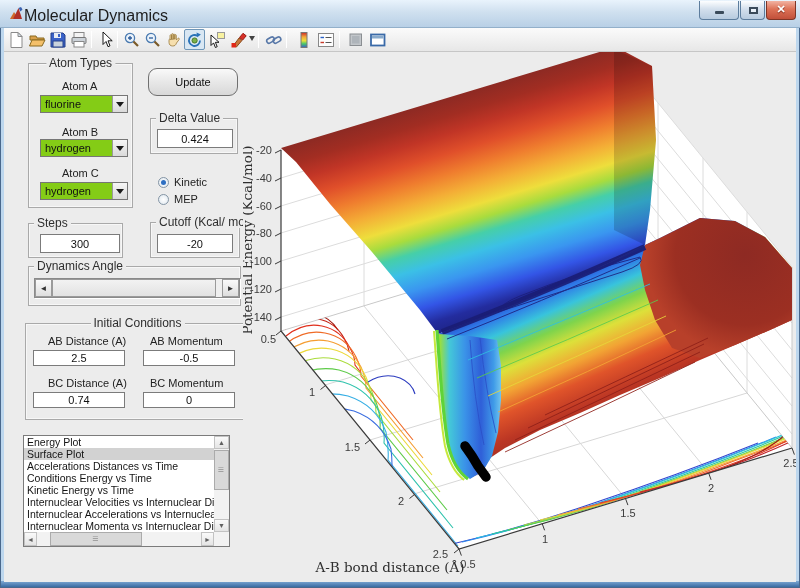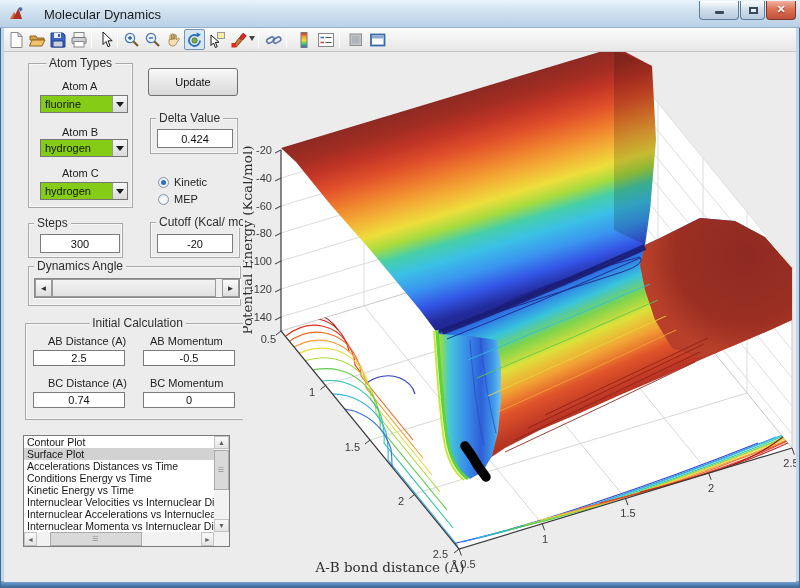--- a/index.html
+++ b/index.html
@@ -2,21 +2,21 @@
 <html><head>
 <meta charset="utf-8">
 <style>
   html,body{margin:0;padding:0;background:#9db8cf;}
   *{box-sizing:border-box;}
   .window{position:relative;width:800px;height:588px;background:#ececec;overflow:hidden;
     font-family:"Liberation Sans",sans-serif;
     box-shadow:inset 0 0 0 1px #49688c, inset 0 0 0 2px #cfe2f2;}
   .titlebar{position:absolute;left:0;top:0;width:800px;height:28px;
     background:linear-gradient(#e9f3fc,#cfe0ef 45%,#b9d0e6);border-bottom:1px solid #93b0ca;}
-  .titletext{position:absolute;left:44px;top:7px;font-size:13px;color:#1d1d1d;}
+  .titletext{position:absolute;left:24px;top:7px;font-size:16px;color:#1d1d1d;}
   .appicon{position:absolute;left:9px;top:6px;width:16px;height:16px;}
   .wbtn{position:absolute;top:1px;height:19px;border:1px solid #5d7d9d;border-top:none;
     border-radius:0 0 4px 4px;background:linear-gradient(#fdfeff,#d3dfec 45%,#b7cbdf);cursor:default;}
   .wbtn.close{background:linear-gradient(#f2b3a2,#dd7257 45%,#c1503a);border-color:#7e3526;}
   .glyph-min{position:absolute;left:50%;bottom:5px;width:9px;height:3px;margin-left:-4px;background:#3a4a5a;border-radius:1px;}
   .glyph-max{position:absolute;left:50%;top:6px;width:9px;height:7px;margin-left:-4px;border:2px solid #3a4a5a;background:#e8f0f8;}
   .glyph-x{position:absolute;left:0;right:0;top:2px;text-align:center;color:#fff;font-size:11px;font-weight:bold;text-shadow:0 1px 1px #7a2a1a;}
   .sideL{position:absolute;left:1px;top:28px;width:3px;bottom:6px;background:#bdd7ee;}
   .sideR{position:absolute;right:1px;top:28px;width:3px;bottom:6px;background:#bdd7ee;}
   .bottombar{position:absolute;left:1px;right:1px;bottom:1px;height:6px;background:linear-gradient(#7fa9d4,#3a6ba3);}
@@ -27,21 +27,21 @@
   .tsep{position:absolute;top:3px;width:1px;height:17px;background:#cfcfcf;border-right:1px solid #fff;}
   .dd{position:absolute;top:8px;width:0;height:0;border:3.5px solid transparent;border-top:5px solid #444;}
   .figure{position:absolute;left:4px;top:52px;width:792px;height:530px;background:#ececec;}
   
   .gbox{position:absolute;border:1px solid #a9a9a9;box-shadow:0 0 0 1px #f7f7f7 inset;}
   .gt{position:absolute;top:-7px;font-size:12px;line-height:12px;color:#2e2e2e;background:#ececec;padding:0 3px;white-space:nowrap;}
   .gt.c{left:50%;transform:translateX(-50%);}
   .gt.l{left:5px;}
   .lbl{position:absolute;font-size:11px;color:#222;white-space:nowrap;}
   .edit{position:absolute;border:1px solid #7b7b7b;background:#fff;font:11px "Liberation Sans",sans-serif;text-align:center;color:#111;padding:0;}
-  .btn{position:absolute;border:1px solid #707070;border-radius:3px;
+  .btn{position:absolute;border:1px solid #707070;border-radius:9px;
     background:linear-gradient(#f9f9f9,#e9e9e9 45%,#d8d8d8);font:11px "Liberation Sans",sans-serif;color:#111;}
   .combo{position:absolute;border:1px solid #767676;background:#84cc16;}
   .combo .v{position:absolute;left:4px;top:2px;font-size:11px;color:#111;white-space:nowrap;}
   .combo .a{position:absolute;right:0;top:0;bottom:0;width:15px;background:linear-gradient(#f6f6f6,#dadada);border-left:1px solid #9a9a9a;}
   .combo .a:after{content:"";position:absolute;left:3px;top:6px;border:4px solid transparent;border-top:5px solid #1a1a1a;}
   .rrow{position:absolute;display:flex;align-items:center;gap:5px;}
   .rc{width:11px;height:11px;border-radius:50%;border:1px solid #8495a5;background:radial-gradient(#ffffff,#dde6ee);position:relative;}
   .rc.on:after{content:"";position:absolute;left:2px;top:2px;width:5px;height:5px;border-radius:50%;background:#2e6fc2;}
   .rlabel{font-size:11px;color:#222;}
   
@@ -257,34 +257,34 @@
   <div class="gbox" style="left:28px;top:266px;width:213px;height:40px;">
     <span class="gt l">Dynamics Angle</span>
   </div>
   <div class="sld" style="left:34px;top:278px;width:206px;height:20px;">
     <div class="sbtn" style="left:0;">◄</div>
     <div class="sthumb" style="left:17px;width:164px;"></div>
     <div class="sbtn" style="right:0;">►</div>
   </div>
 
   <div class="gbox" style="left:25px;top:323px;width:225px;height:97px;">
-    <span class="gt c">Initial Calculation</span>
+    <span class="gt c">Initial Conditions</span>
   </div>
   <span class="lbl" style="left:48px;top:335px;">AB Distance (A)</span>
   <span class="lbl" style="left:150px;top:335px;">AB Momentum</span>
   <input class="edit" style="left: 33px; top: 350px; width: 92px; height: 16px;" value="2.5">
   <input class="edit" style="left: 143px; top: 350px; width: 92px; height: 16px;" value="-0.5">
   <span class="lbl" style="left:48px;top:377px;">BC Distance (A)</span>
   <span class="lbl" style="left:150px;top:377px;">BC Momentum</span>
   <input class="edit" style="left: 33px; top: 392px; width: 92px; height: 16px;" value="0.74">
   <input class="edit" style="left: 143px; top: 392px; width: 92px; height: 16px;" value="0">
 
   <div class="list" style="left:23px;top:435px;width:207px;height:112px;">
     <div style="position:absolute;left:0;top:0;width:190px;">
-      <div class="li">Contour Plot</div>
+      <div class="li">Energy Plot</div>
       <div class="li sel">Surface Plot</div>
       <div class="li">Accelerations Distances vs Time</div>
       <div class="li">Conditions Energy vs Time</div>
       <div class="li">Kinetic Energy vs Time</div>
       <div class="li">Internuclear Velocities vs Internuclear Distance</div>
       <div class="li">Internuclear Accelerations vs Internuclear Distance</div>
       <div class="li">Internuclear Momenta vs Internuclear Distance</div>
     </div>
     <div class="sb" style="left:190px;top:0;width:15px;height:96px;">
       <div class="sbb" style="left:0;top:0;width:15px;height:13px;">▲</div>

